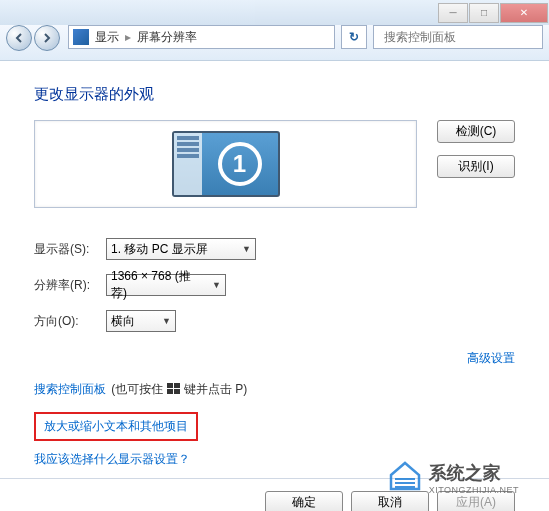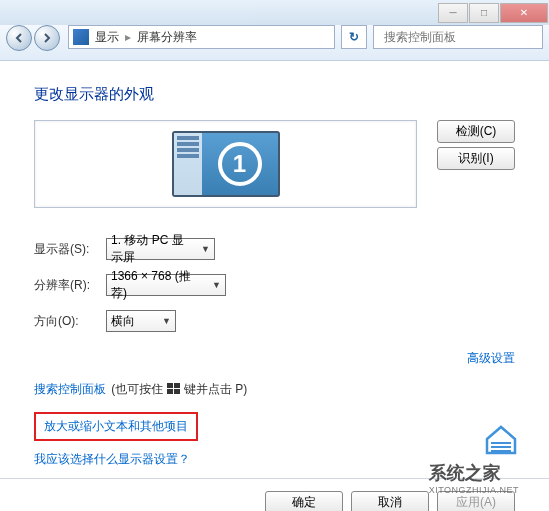--- a/index.html
+++ b/index.html
@@ -25,45 +25,45 @@
     .content { padding: 24px 34px 14px 34px; }
     .heading { font-size: 15px; color: #003399; margin-bottom: 16px; }
     
     .preview-row { display: flex; align-items: flex-start; gap: 20px; margin-bottom: 30px; }
     .preview-box { flex: 1; height: 88px; border: 1px solid #b8c4d6; background: #fff; display: flex; align-items: center; justify-content: center; box-shadow: inset 0 0 3px rgba(0,0,0,0.1); }
     .monitor { position: relative; width: 108px; height: 66px; background: linear-gradient(to bottom, #5a9fd4, #3a7fb4); border: 2px solid #405870; border-radius: 3px; display: flex; }
     .monitor-left { width: 28px; background: rgba(255,255,255,0.7); display: flex; flex-direction: column; padding: 3px; gap: 2px; }
     .mon-item { height: 4px; background: #6088b0; }
     .monitor-right { flex: 1; position: relative; display: flex; align-items: center; justify-content: center; }
     .mon-circle { width: 44px; height: 44px; border: 4px solid #fff; border-radius: 50%; display: flex; align-items: center; justify-content: center; font-size: 24px; font-weight: bold; color: #fff; }
-    .side-btns { display: flex; flex-direction: column; gap: 4px; }
+    .side-btns { display: flex; flex-direction: column; gap: 12px; }
     .aero-btn { min-width: 78px; height: 23px; background: linear-gradient(to bottom, #fff, #e8e8e8); border: 1px solid #888; border-radius: 3px; font-size: 12px; padding: 0 10px; cursor: pointer; }
     
     .form-row { display: flex; align-items: center; margin-bottom: 14px; }
     .form-label { width: 72px; font-size: 12px; color: #333; }
     .dropdown { height: 22px; background: linear-gradient(to bottom, #fff, #f0f0f0); border: 1px solid #707070; font-size: 12px; padding: 0 4px; display: flex; align-items: center; justify-content: space-between; cursor: pointer; }
     .dd-arrow { font-size: 9px; margin-left: 8px; color: #444; }
-    .dd-wide { width: 109px; }
+    .dd-wide { width: 150px; }
     .dd-med { width: 120px; }
     .dd-small { width: 70px; }
     
     .adv-row { text-align: right; margin: 18px 0 14px 0; }
     .link { color: #0066cc; cursor: pointer; font-size: 12px; }
     
     .proj-row { margin-bottom: 12px; font-size: 12px; color: #333; }
     .proj-row .link { margin-right: 2px; }
     .win-logo { display: inline-block; width: 14px; height: 12px; vertical-align: -2px; }
     
     .highlight-box { display: inline-block; border: 2px solid #e02020; padding: 4px 8px; margin: 2px 0 10px 0; }
     
     .divider { height: 1px; background: #d0d8e4; margin: 10px -34px 12px -34px; }
     
     .footer { display: flex; justify-content: flex-end; gap: 8px; padding: 0 0 10px 0; }
     
-    .watermark { position: absolute; right: 30px; bottom: 16px; display: flex; align-items: flex-end; gap: 6px; opacity: 0.85; pointer-events: none; flex-direction: column; }
+    .watermark { position: absolute; right: 30px; bottom: 16px; display: flex; align-items: flex-start; gap: 6px; opacity: 0.85; pointer-events: none; }
     .wm-icon { width: 36px; height: 30px; }
     .wm-text { font-size: 18px; font-weight: bold; color: #333; font-family: SimHei, sans-serif; }
     .wm-sub { font-size: 9px; color: #666; letter-spacing: 0.5px; }
   </style>
 </head>
 <body>
 
 <div class="titlebar">
   <div class="win-btns">
     <div class="win-btn">─</div>

